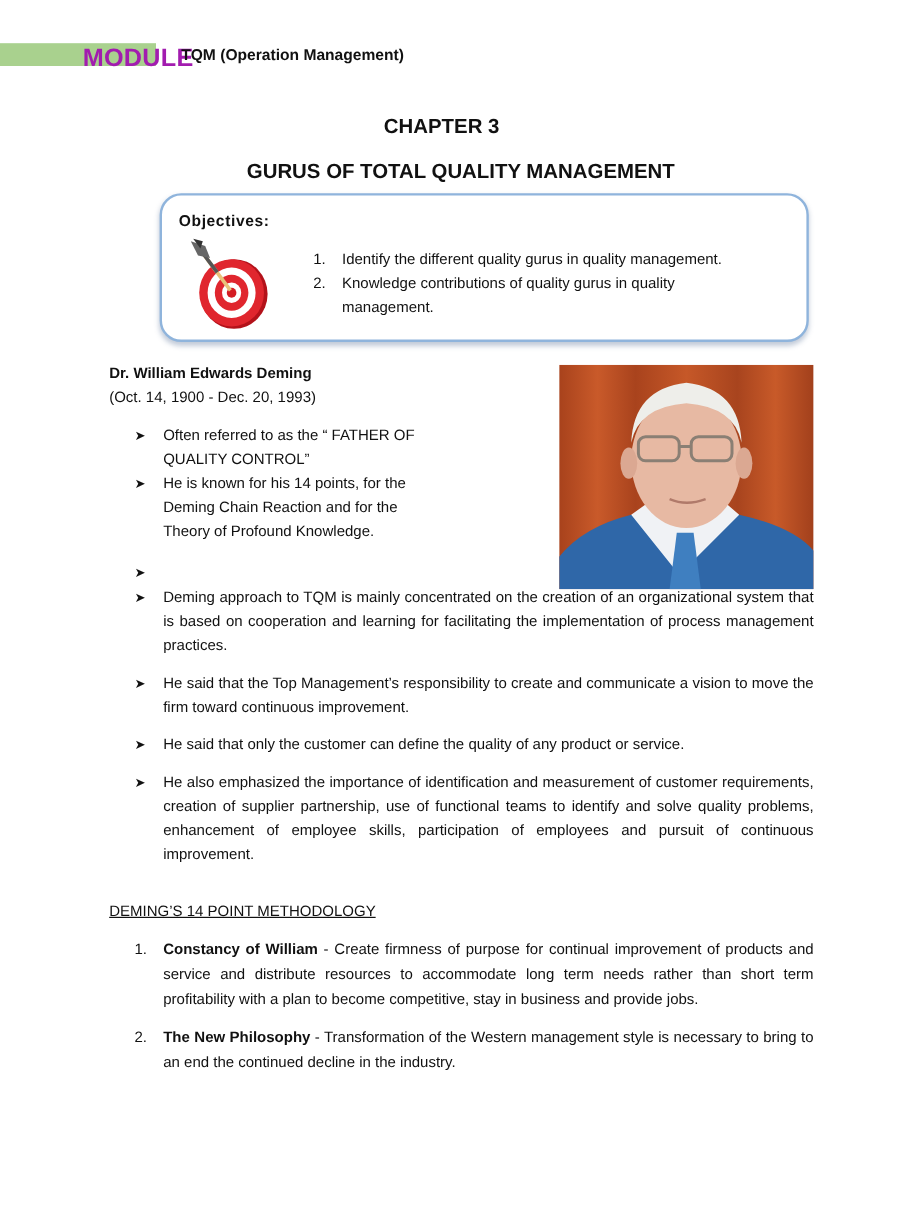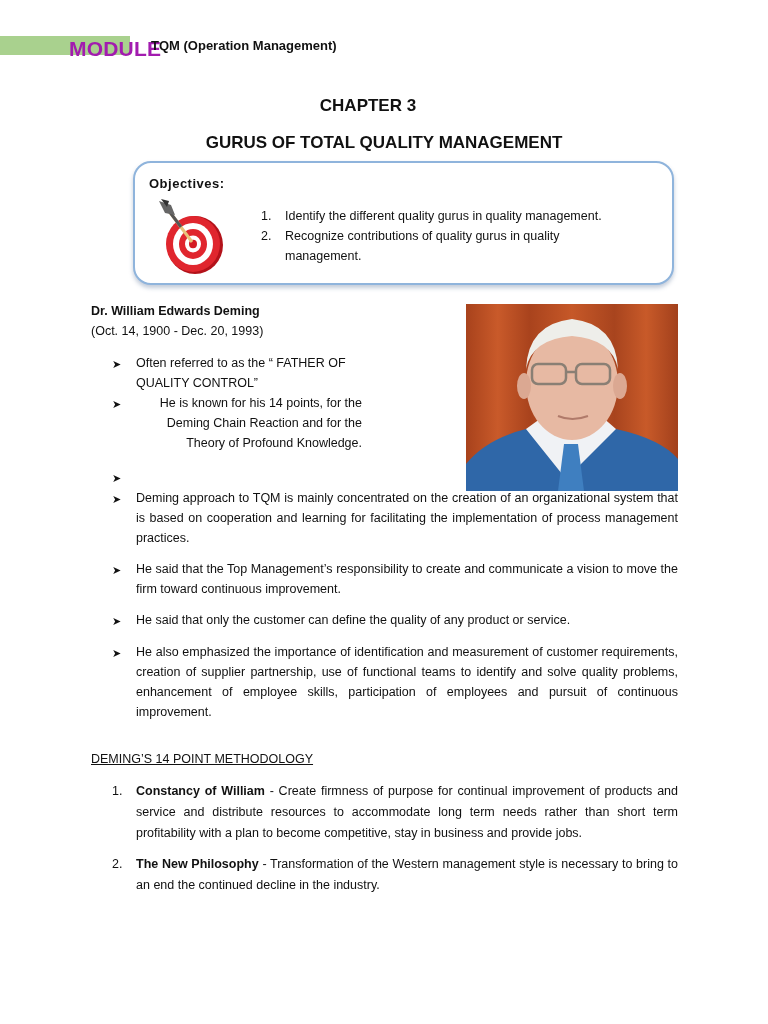--- a/index.html
+++ b/index.html
@@ -60,21 +60,21 @@
     <polygon points="4,4 16,8 20,18 10,16" fill="#666"></polygon>
     <polygon points="6,2 14,4 12,10" fill="#333"></polygon>
   </svg>
   <div class="obj-list">
     <div class="obj-item">
       <span class="num">1.</span>
       <span>Identify the different quality gurus in quality management.</span>
     </div>
     <div class="obj-item">
       <span class="num">2.</span>
-      <span style="width:340px">Recognize contributions of quality gurus in quality management.</span>
+      <span style="width:340px">Knowledge contributions of quality gurus in quality management.</span>
     </div>
   </div>
 </div>
 
 <div class="person-name">Dr. William Edwards Deming</div>
 <div class="person-dates">(Oct. 14, 1900 - Dec. 20, 1993)</div>
 
 <svg class="photo" viewBox="0 0 212 187">
   <defs>
     <linearGradient id="curtain" x1="0" x2="1" y1="0" y2="0">
@@ -101,21 +101,21 @@
   <path d="M92,112 Q106,118 122,112" stroke="#b07a6a" stroke-width="2" fill="none"></path>
 </svg>
 
 <div class="bullets" style="top:353px; width:250px;">
   <div class="bullet">
     <span class="arrow">➤</span>
     <span class="txt" style="text-align:left">Often referred to as the “ FATHER OF QUALITY CONTROL”</span>
   </div>
   <div class="bullet">
     <span class="arrow">➤</span>
-    <span class="txt" style="text-align:right">He is known for his 14 points, for the Deming Chain Reaction and for the Theory of Profound Knowledge.</span>
+    <span class="txt" style="text-align:left">He is known for his 14 points, for the Deming Chain Reaction and for the Theory of Profound Knowledge.</span>
   </div>
 </div>
 
 <div class="bullets" style="top:467px; width:566px;">
   <div class="bullet">
     <span class="arrow">➤</span>
   </div>
   <div class="bullet">
     <span class="arrow">➤</span>
     <span class="txt">Deming approach to TQM is mainly concentrated on the creation of an organizational system that is based on cooperation and learning for facilitating the implementation of process management practices.</span>

